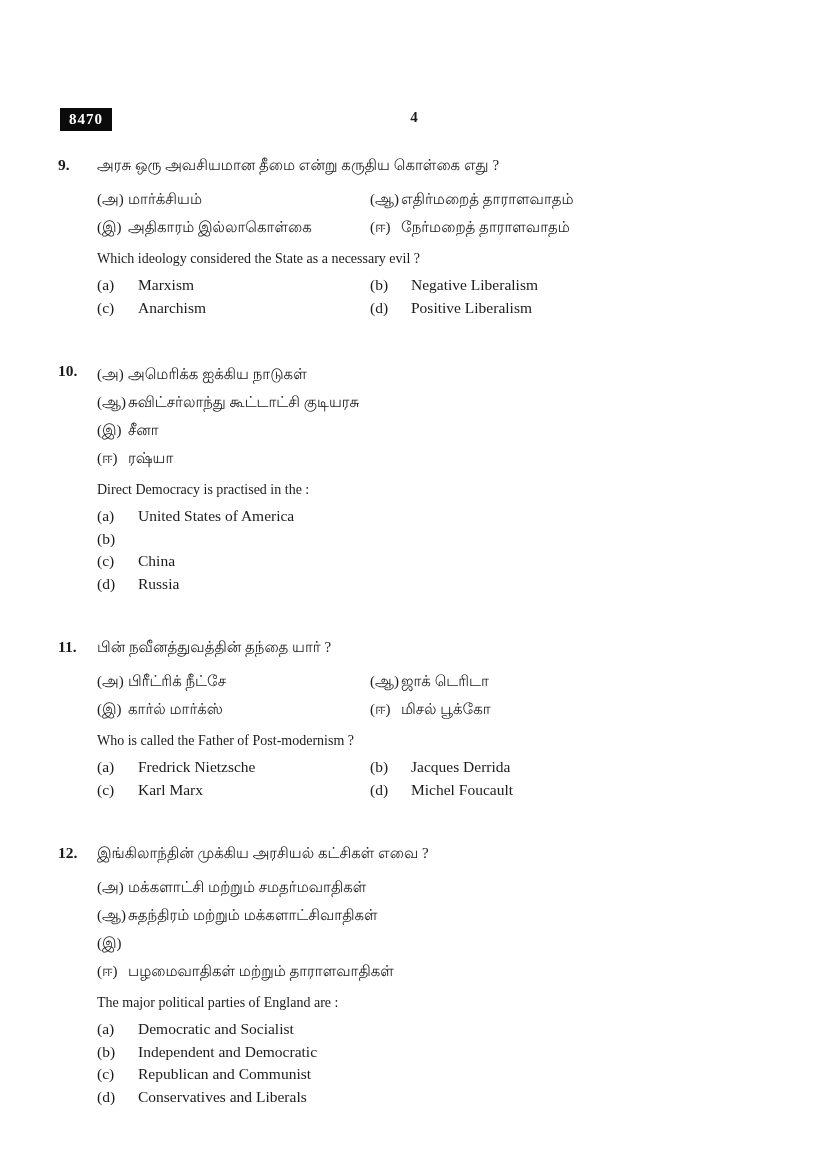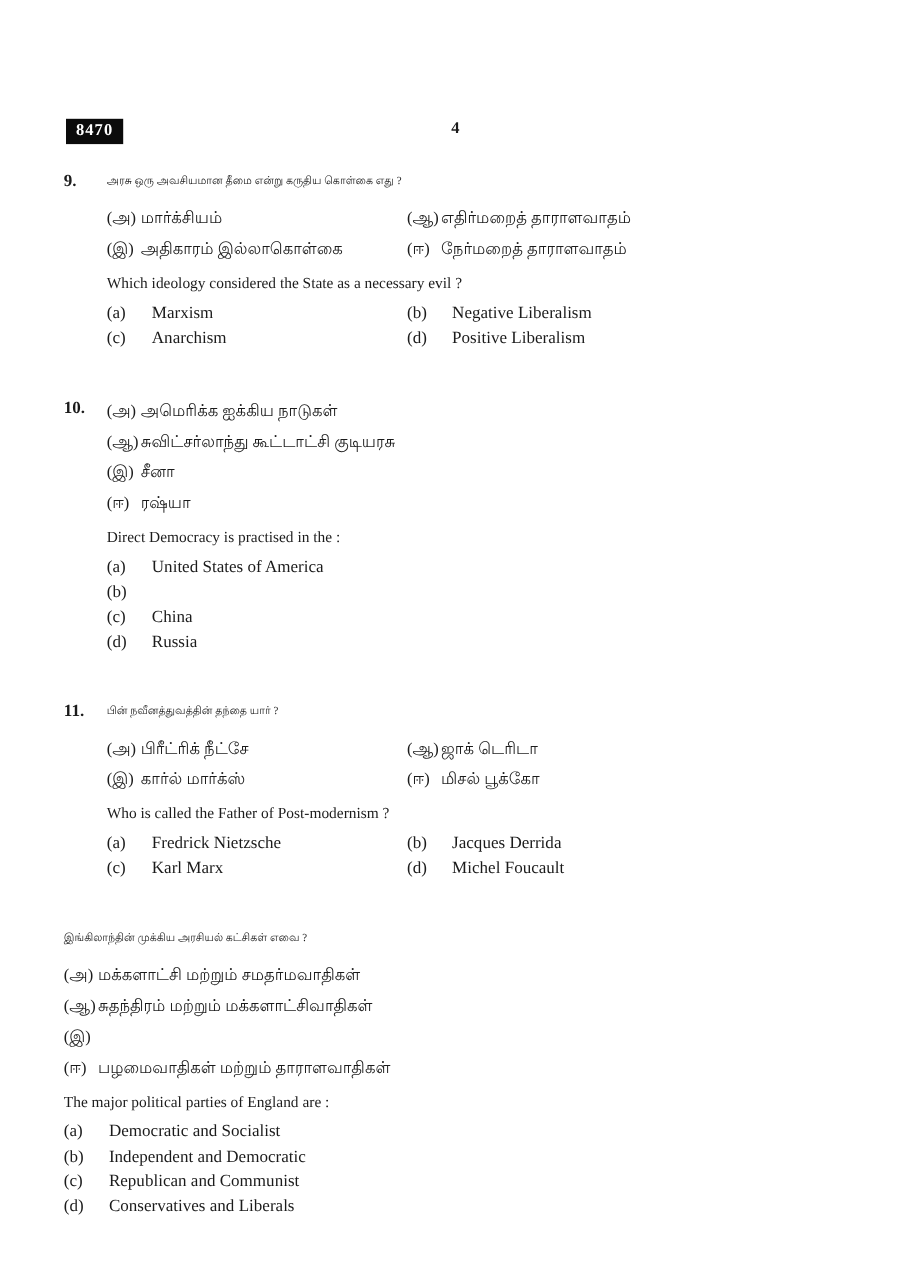--- a/index.html
+++ b/index.html
@@ -22,21 +22,21 @@
   .page-number {
     position:absolute; left:0; right:0; top:1px;
     text-align:center; font-weight:bold; font-size:15px;
   }
 
   
   .question { display:flex; margin-bottom:41px; }
   .qnum { width:39px; flex:0 0 39px; font-weight:bold; font-size:15.5px; line-height:22px; }
   .qbody { flex:1; min-width:0; }
 
-  .tamil-question { font-size:10px; line-height:22px; margin-bottom:9px; }
+  .tamil-question { font-size:15px; line-height:22px; margin-bottom:9px; }
   .english-question { font-size:14px; line-height:23px; margin:6px 0 4px 0; }
 
   .opt-group { display:block; }
   .opt-group.two-col { display:grid; grid-template-columns:273px 1fr; }
   .opt { display:flex; align-items:baseline; }
   .tamil-opts .opt { font-size:15px; line-height:28px; }
   .english-opts .opt { font-size:15.5px; line-height:22.5px; }
   .tamil-opts .opt-label { flex:0 0 31px; }
   .english-opts .opt-label { flex:0 0 41px; }
   .opt-text { white-space:nowrap; }
@@ -175,20 +175,21 @@
         </div>
         <div class="opt">
           <span class="opt-label">(d)</span>
           <span class="opt-text">Michel Foucault</span>
         </div>
       </div>
     </div>
   </section>
 
   <section class="question">
+    <div class="qnum">12.</div>
     <div class="qbody">
       <div class="tamil-question">இங்கிலாந்தின் முக்கிய அரசியல் கட்சிகள் எவை ?</div>
       <div class="opt-group tamil-opts">
         <div class="opt">
           <span class="opt-label">(அ)</span>
           <span class="opt-text">மக்களாட்சி மற்றும் சமதர்மவாதிகள்</span>
         </div>
         <div class="opt">
           <span class="opt-label">(ஆ)</span>
           <span class="opt-text">சுதந்திரம் மற்றும் மக்களாட்சிவாதிகள்</span>

